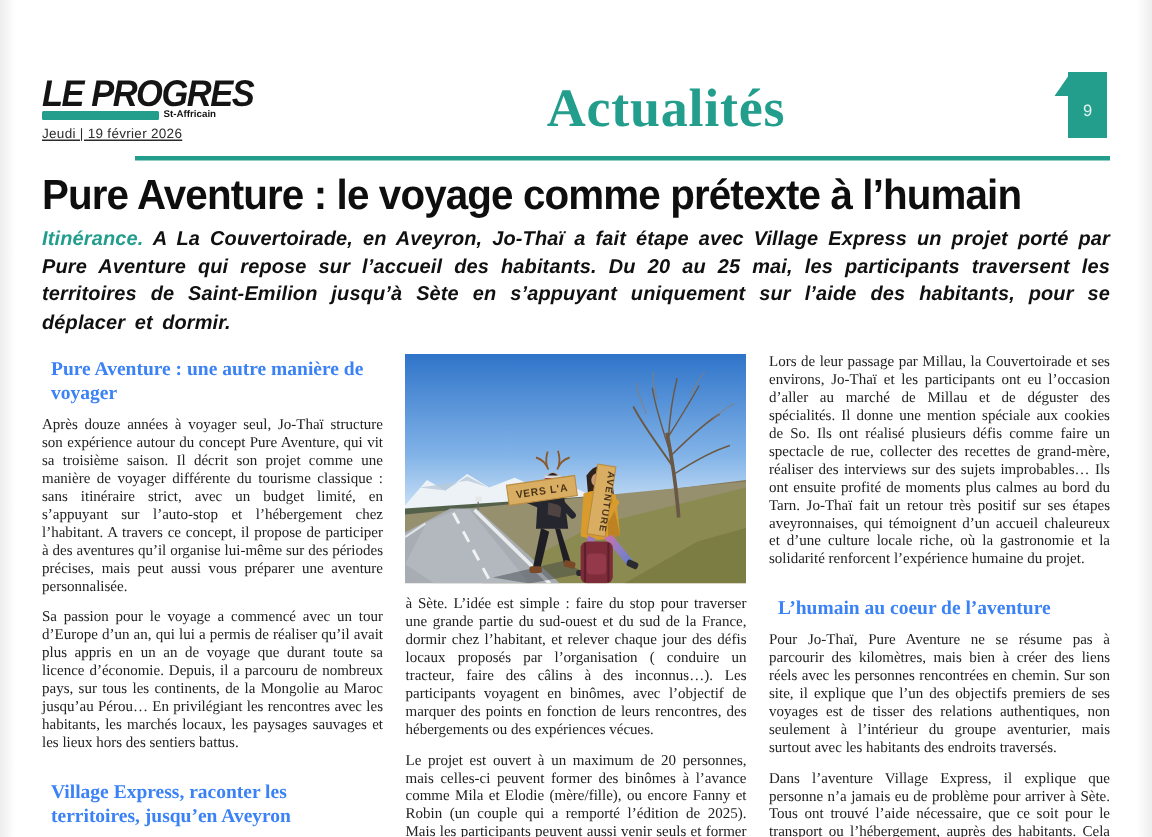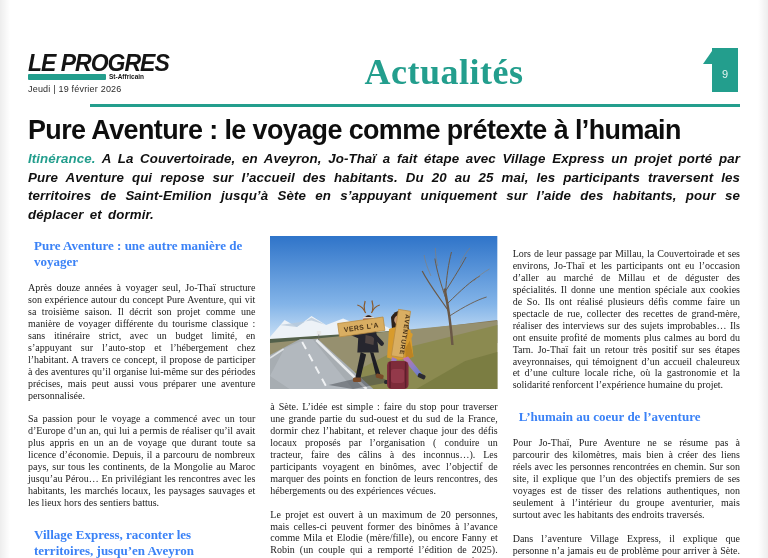--- a/index.html
+++ b/index.html
@@ -16,21 +16,21 @@
   .hdr{display:grid;grid-template-columns:180px 1fr 60px;align-items:start;height:54px;margin-top:36px;}
   .logo-block{padding-top:4px;}
   .logo-title{
     font-family:"Liberation Sans", sans-serif;font-weight:bold;font-style:italic;
     font-size:23px;letter-spacing:-1px;color:#141414;line-height:22px;
     transform:scaleY(1.08);transform-origin:left top;white-space:nowrap;
   }
   .logo-sub-row{display:flex;align-items:center;gap:3px;margin-top:1px;}
   .logo-band{display:inline-block;width:78px;height:6px;background:#239e8d;border-radius:1px;}
   .logo-edition{font-family:"Liberation Sans", sans-serif;font-weight:bold;font-size:6.5px;color:#141414;}
-  .issue-date{font-family:"Liberation Sans", sans-serif;font-size:9px;color:#2b2b2b;margin-top:4px;letter-spacing:.2px;}
+  .issue-date{font-family:"Liberation Sans", sans-serif;font-size:9px;color:#2b2b2b;margin-top:4px;letter-spacing:.2px;text-decoration:underline;}
   .section-title{
     justify-self:center;font-family:Liberation Serif, serif;font-weight:bold;
     font-size:36px;color:#239e8d;margin-top:5px;letter-spacing:.5px;
   }
   .page-badge{justify-self:end;position:relative;margin-top:2px;margin-right:2px;}
   .badge-flag{position:relative;width:26px;height:44px;background:#239e8d;}
   .badge-flag::before{
     content:"";position:absolute;left:-9px;top:3px;width:0;height:0;
     border-style:solid;border-width:0 0 13px 9px;border-color:transparent transparent #239e8d transparent;
   }
@@ -49,21 +49,21 @@
   .lede{
     margin:4px 0 0;font-family:"Liberation Sans", sans-serif;font-weight:bold;
     font-size:13.3px;line-height:18.6px;text-align:justify;color:#101010;
     word-spacing:2.5px;letter-spacing:.1px;font-style:italic;
   }
   .kicker{color:#239e8d;}
 
   
   .cols{display:flex;gap:15px;margin-top:12px;}
   .col{flex:1;min-width:0;font-size:10px;line-height:11.9px;text-align:justify;color:#222;}
-  .col p{margin:12px 0 9px;}
+  .col p{margin:0 0 9px;}
   .subhead{
     font-family:Liberation Serif, serif;font-weight:bold;font-size:13px;
     line-height:16px;color:#3b82f6;text-align:left;margin:2px 6px 8px;
   }
   .subhead.mid{margin-top:18px;}
   .photo{margin:0 0 8px;width:100%;height:153px;overflow:hidden;}
   .photo svg{display:block;width:100%;height:100%;}
 </style>
 </head>
 <body>

